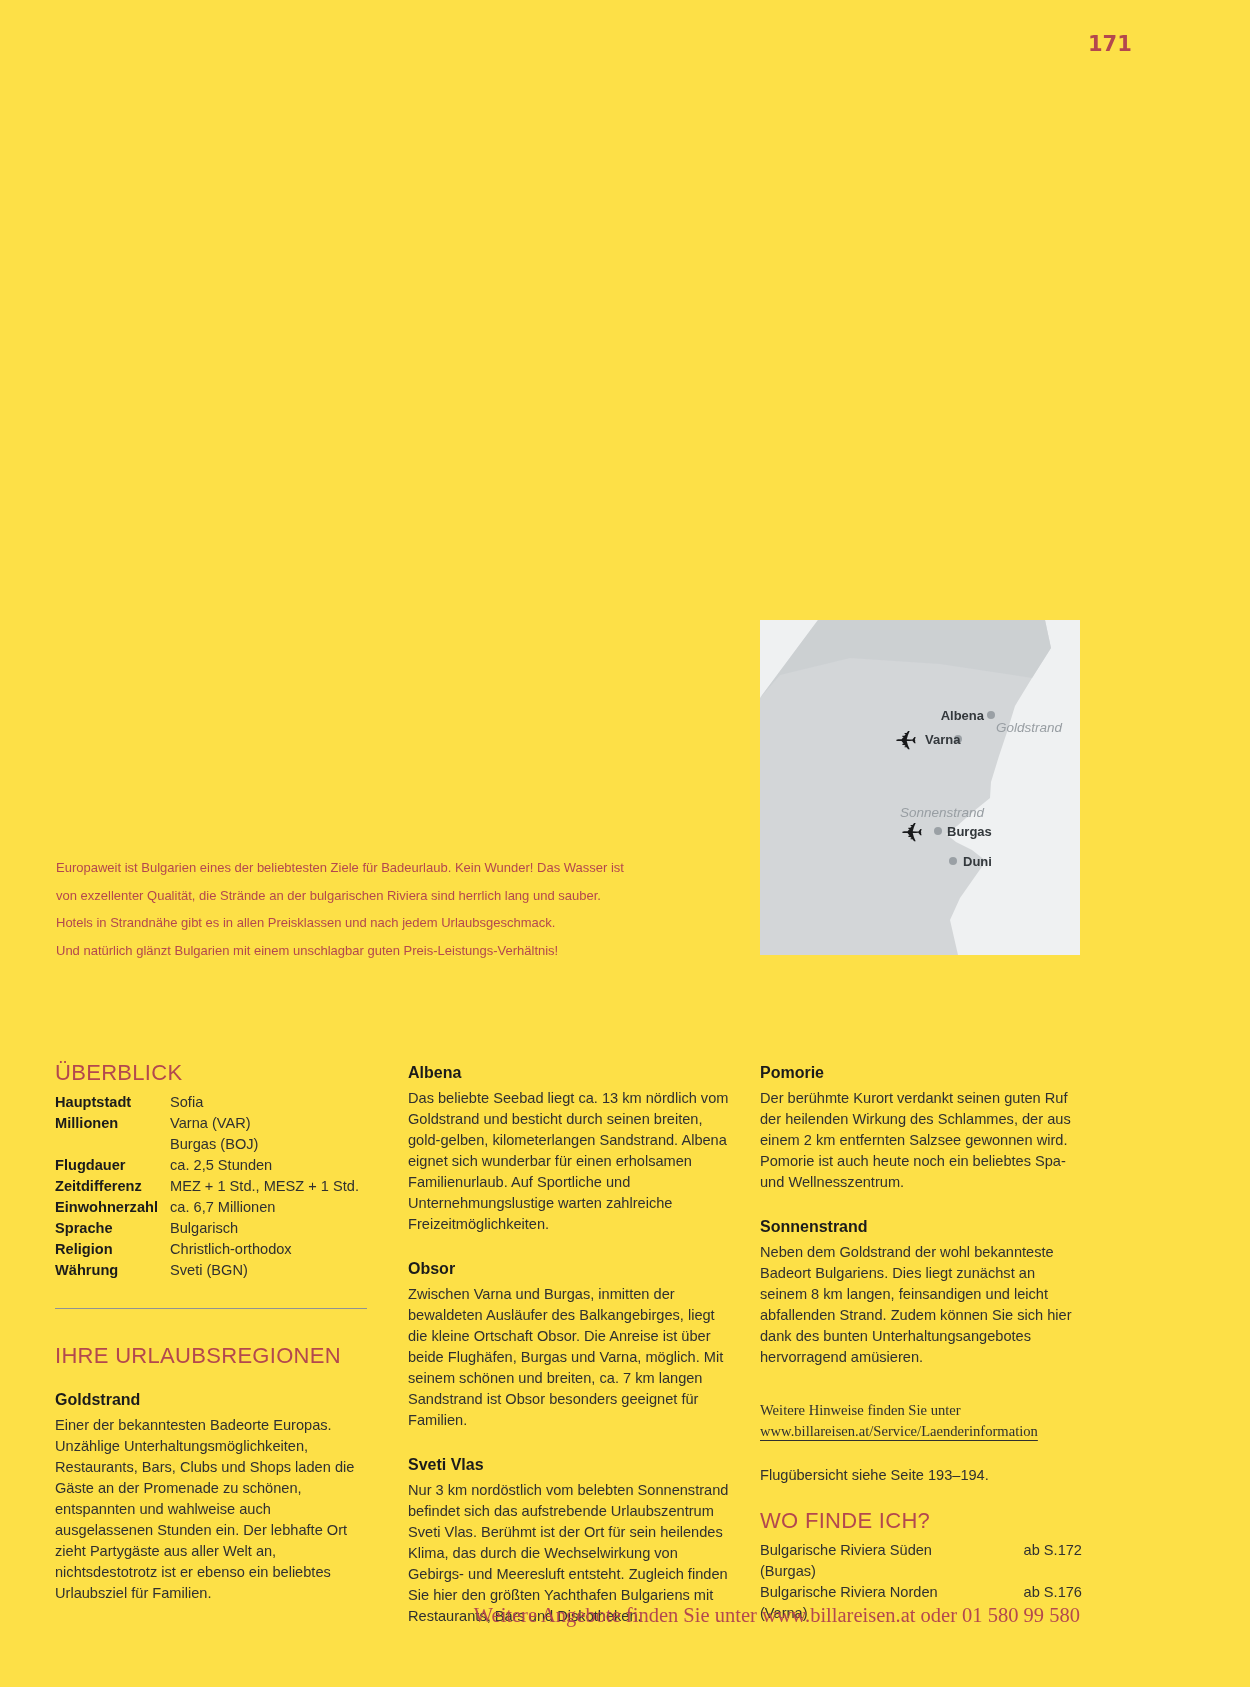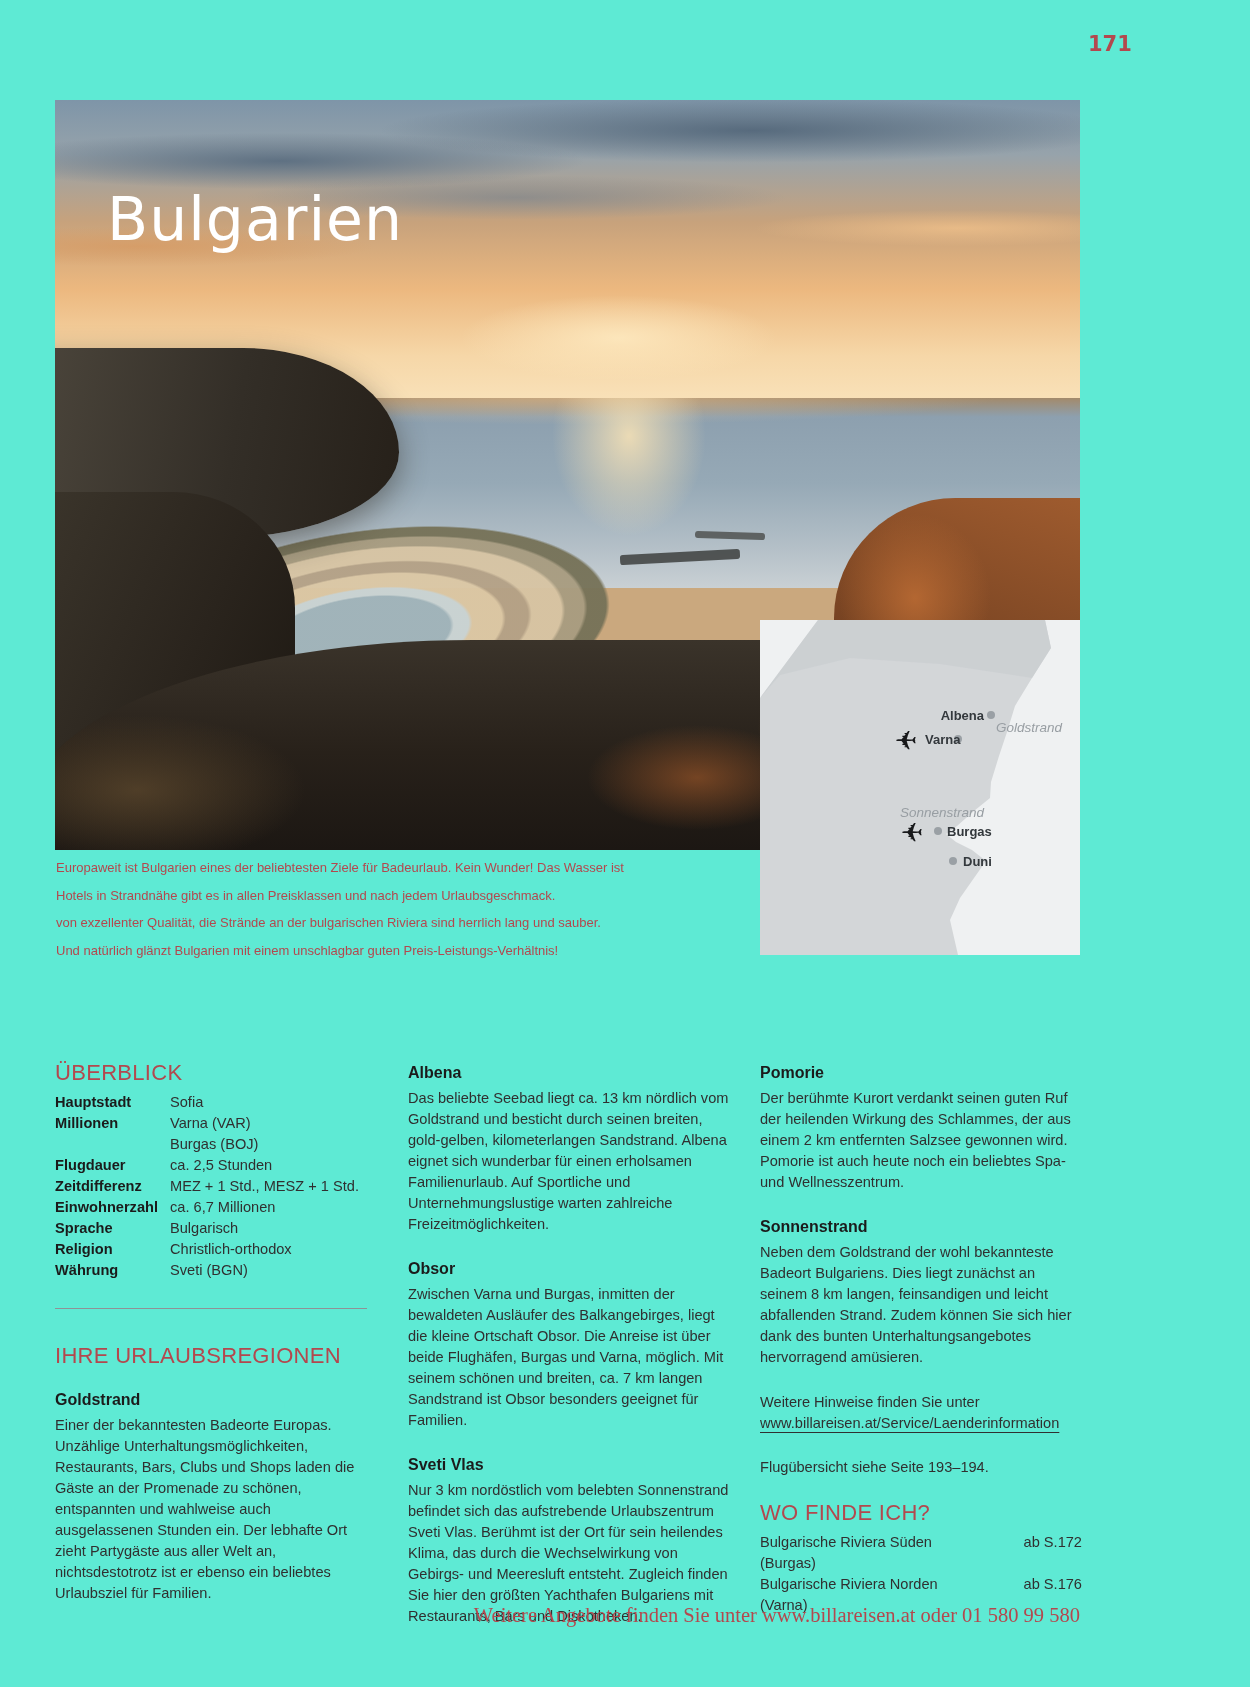--- a/index.html
+++ b/index.html
@@ -6,21 +6,21 @@
     --red:#b3484e;
     --ink:#1b1b1b;
     --body:#303030;
     --map-sea:#eff1f2;
     --map-land:#d3d6d8;
     --map-land-dark:#c9cdd0;
     --map-gray-label:#989ea3;
   }
   html,body{margin:0;padding:0;background:#e8e8e8;}
   .page{
-    position:relative;width:1250px;height:1687px;background:#5eead4;
+    position:relative;width:1250px;height:1687px;background:#fde047;
     margin:0 auto;overflow:hidden;
     font-family:"Liberation Sans",sans-serif;color:var(--body);
   }
   .pagenum{
     position:absolute;left:1088px;top:32px;
     font-family:"DejaVu Sans",sans-serif;font-size:21px;font-weight:600;color:var(--red);
   }
 
   
   .hero{position:absolute;left:55px;top:100px;width:1025px;height:750px;overflow:hidden;background:#caa87e;}
@@ -114,52 +114,40 @@
   }
   .ov-row{display:flex;}
   .ov-label{width:115px;font-weight:bold;color:var(--ink);flex:none;}
   .ov-val{flex:1;}
   .divider{border:none;border-top:1.5px solid #8f9295;margin:27px 0 0 0;}
   .regions-head{margin-top:36px;}
   .section{margin-top:23px;}
   .section h3{font-size:16px;color:var(--ink);margin:0 0 5px 0;}
   .section p{margin:0;}
   .col2 .section:first-child,.col3 .section:first-child{margin-top:0;}
-  .hint{margin-top:24px;}
+  .hint{margin-top:32px;font-family:Liberation Serif, serif;}
   .hint a{color:var(--body);text-decoration:underline;text-underline-offset:4px;}
   .flug{margin-top:23px;}
   .wfi{margin-top:24px;}
   .wfi-row{display:flex;justify-content:space-between;gap:40px;}
   .wfi-row .pg{white-space:nowrap;margin-left:10px;}
 
   
   .footer{
     position:absolute;left:55px;top:1604px;width:1025px;text-align:right;
     font-family:Liberation Serif, serif;font-size:20.5px;color:var(--red);
   }
 </style>
 </head>
 <body>
 
 <div class="page">
 
   <div class="pagenum">171</div>
 
-  <div class="hero">
-    <div class="sky"></div>
-    <div class="sea"></div>
-    <div class="bay"></div>
-    <div class="headland"></div>
-    <div class="leftrocks"></div>
-    <div class="rightcliff"></div>
-    <div class="forerocks"></div>
-    <div class="pier"></div>
-    <div class="pier2"></div>
-    <div class="hero-title">Bulgarien</div>
-  </div>
 
   <div class="map">
     <svg width="320" height="335" viewBox="0 0 320 335">
       <rect x="0" y="0" width="320" height="335" fill="#eff1f2"></rect>
 
       <path fill="#d3d6d8" d="
         M58,0 L285,0 L291,28 L272,58 L255,86 L247,112 L239,136 L231,162 L230,178
         L214,191 L197,206 L186,214 L196,222 L212,230 L226,241 L214,258 L200,278
         L190,300 L198,335 L0,335 L0,78 Z"></path>
 
@@ -183,22 +171,22 @@
       <text x="187" y="216" font-family="Liberation Sans" font-size="13" font-weight="600" fill="#33383c">Burgas</text>
       <text x="203" y="246" font-family="Liberation Sans" font-size="13" font-weight="600" fill="#33383c">Duni</text>
 
       <text x="236" y="112" font-family="Liberation Sans" font-size="13.5" font-style="italic" fill="#989ea3">Goldstrand</text>
       <text x="140" y="197" font-family="Liberation Sans" font-size="13.5" font-style="italic" fill="#989ea3">Sonnenstrand</text>
     </svg>
   </div>
 
   <div class="intro">
     <div>Europaweit ist Bulgarien eines der beliebtesten Ziele für Badeurlaub. Kein Wunder! Das Wasser ist</div>
+    <div>von exzellenter Qualität, die Strände an der bulgarischen Riviera sind herrlich lang und sauber.</div>
     <div>Hotels in Strandnähe gibt es in allen Preisklassen und nach jedem Urlaubsgeschmack.</div>
-    <div>von exzellenter Qualität, die Strände an der bulgarischen Riviera sind herrlich lang und sauber.</div>
     <div>Und natürlich glänzt Bulgarien mit einem unschlagbar guten Preis-Leistungs-Verhältnis!</div>
   </div>
 
   <div class="col col1">
     <div class="red-head">ÜBERBLICK</div>
 
     <div class="ov-row">
       <span class="ov-label">Hauptstadt</span>
       <span class="ov-val">Sofia</span>
     </div>

